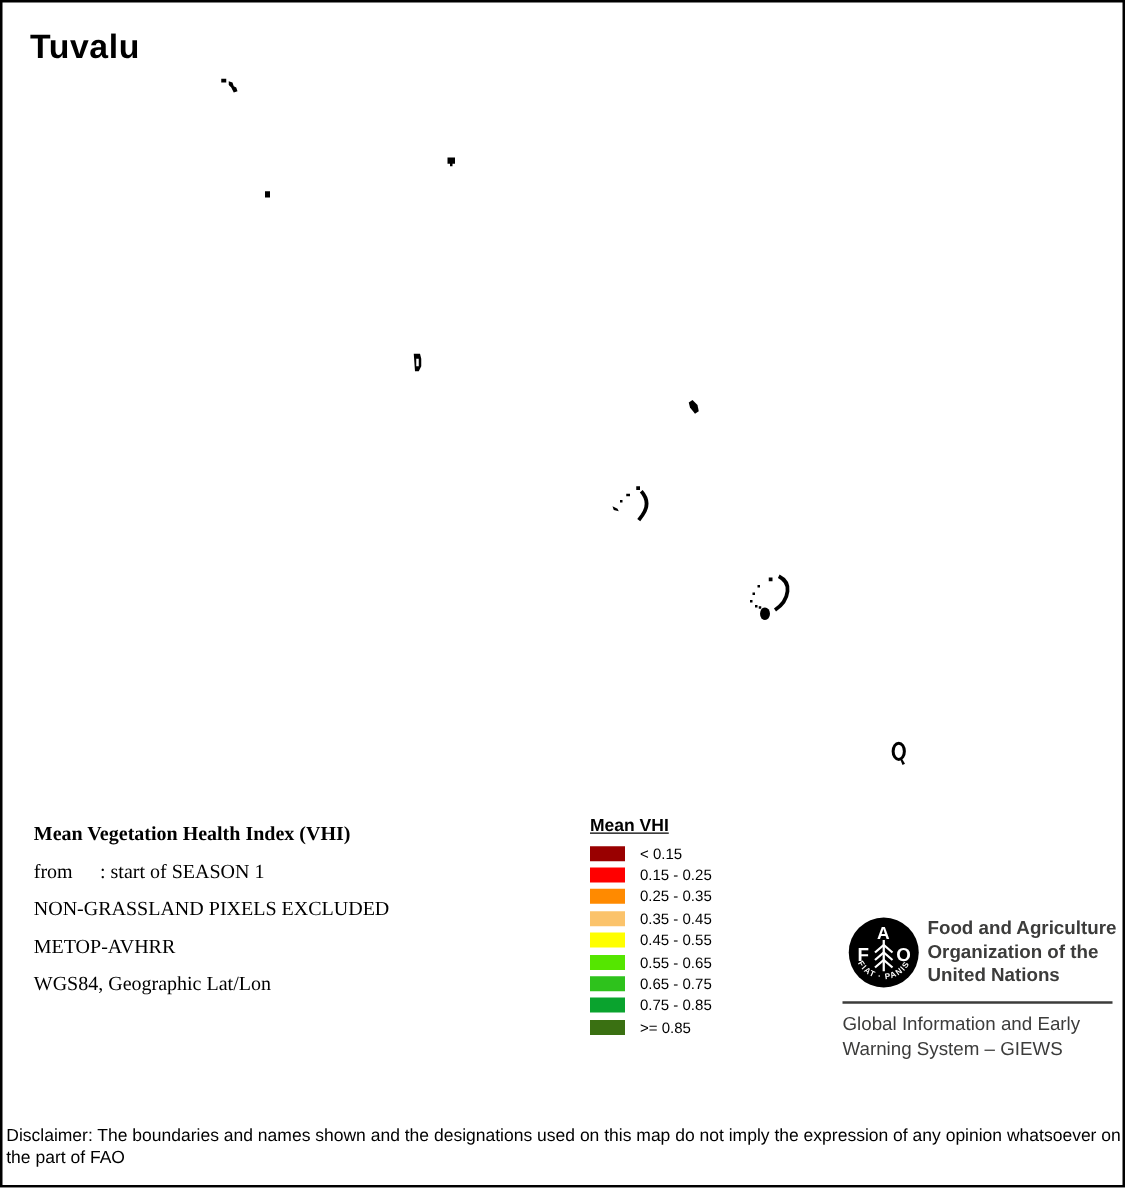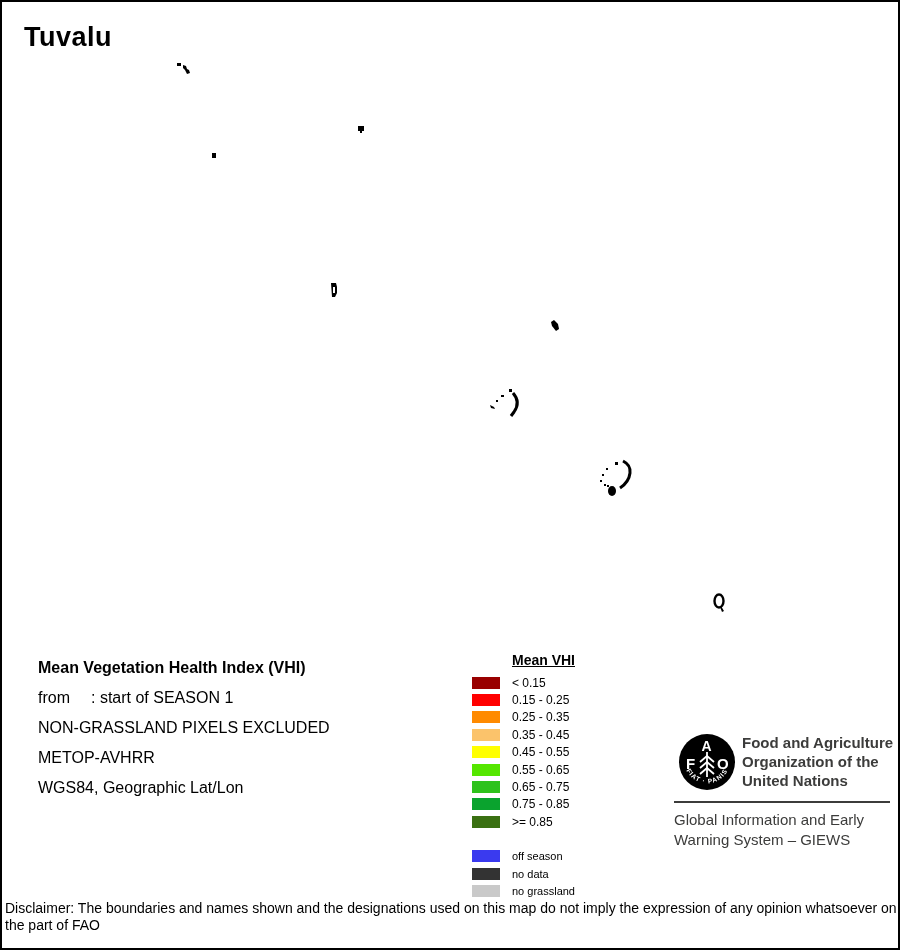--- a/index.html
+++ b/index.html
@@ -8,27 +8,27 @@
     background:#ffffff;border:2px solid #000;overflow:hidden;
     font-family:"Liberation Sans", sans-serif;color:#000;
   }
   .map-title{
     position:absolute;left:22px;top:20px;
     font-size:27px;font-weight:bold;letter-spacing:.5px;
   }
   .map-layer{position:absolute;left:0;top:0;width:900px;height:950px;}
 
   
-  .info-block{position:absolute;left:36px;top:655px;font-size:16px;}
+  .info-block{position:absolute;left:25px;top:655px;font-size:16px;font-family:Liberation Serif, serif;}
   .info-block .row{height:30px;line-height:22px;white-space:nowrap;}
   .info-heading{font-weight:bold;}
   .lbl{display:inline-block;width:53px;}
 
   
-  .legend{position:absolute;left:470px;top:650px;text-align:right;}
+  .legend{position:absolute;left:470px;top:650px;}
   .legend-title{
     font-size:14px;font-weight:bold;text-decoration:underline;margin-bottom:6px;
   }
   .legend-row{display:flex;align-items:center;height:17.4px;}
   .swatch{width:28px;height:12px;display:inline-block;flex:0 0 28px;}
   .legend-label{margin-left:12px;font-size:12px;line-height:12px;}
   .legend-extra{margin-top:17px;}
   .legend-extra .legend-label{font-size:11px;}
 
   
@@ -135,34 +135,20 @@
         </div>
         <div class="legend-row">
           <span class="swatch" style="background: rgb(10, 163, 46);"></span>
           <span class="legend-label">0.75 - 0.85</span>
         </div>
         <div class="legend-row">
           <span class="swatch" style="background: rgb(58, 112, 18);"></span>
           <span class="legend-label">&gt;= 0.85</span>
         </div>
       </div>
-    <div class="legend-extra">
-        <div class="legend-row">
-          <span class="swatch" style="background: rgb(58, 58, 239);"></span>
-          <span class="legend-label">off season</span>
-        </div>
-        <div class="legend-row">
-          <span class="swatch" style="background: rgb(51, 51, 51);"></span>
-          <span class="legend-label">no data</span>
-        </div>
-        <div class="legend-row">
-          <span class="swatch" style="background: rgb(201, 201, 201);"></span>
-          <span class="legend-label">no grassland</span>
-        </div>
-      </div>
   </div>
 
   <svg class="fao-logo" width="58" height="58" viewBox="0 0 58 58" xmlns="http://www.w3.org/2000/svg">
     <defs>
       <path id="mottoArc" d="M7,34 A 23 23 0 0 0 51,34" fill="none"></path>
     </defs>
     <circle cx="29" cy="29" r="28" fill="#000"></circle>
     <text x="8" y="36" fill="#fff" font-family="Liberation Sans, sans-serif" font-size="15" font-weight="bold">F</text>
     <text x="23.5" y="18" fill="#fff" font-family="Liberation Sans, sans-serif" font-size="14" font-weight="bold">A</text>
     <text x="39" y="36" fill="#fff" font-family="Liberation Sans, sans-serif" font-size="15" font-weight="bold">O</text>

